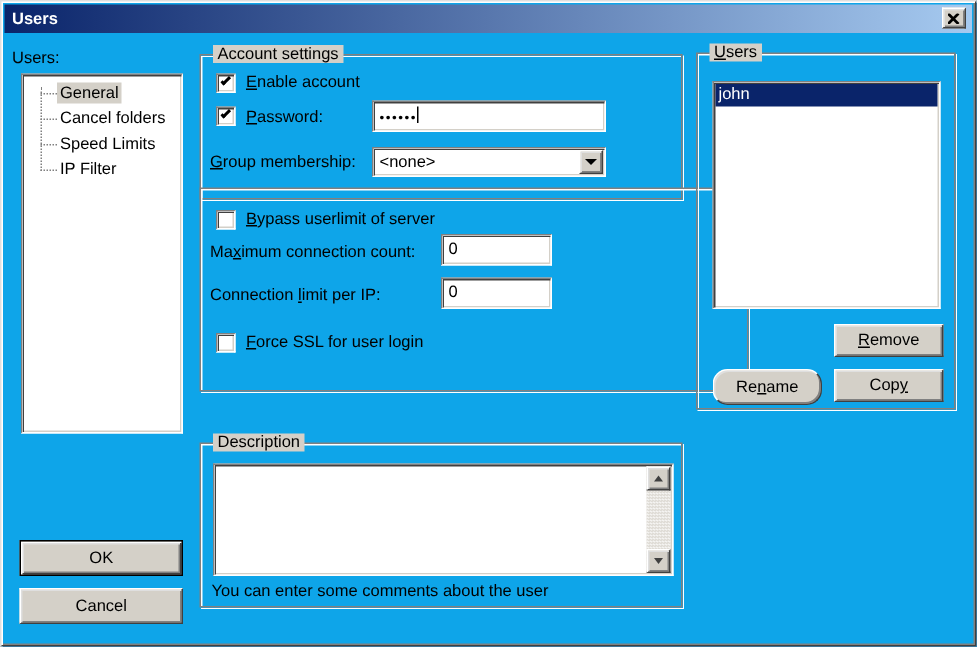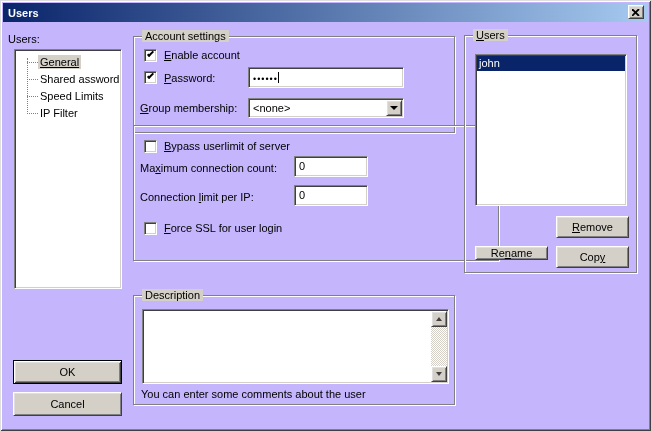--- a/index.html
+++ b/index.html
@@ -1,18 +1,18 @@
 <!DOCTYPE html>
 <html><head>
 <meta charset="utf-8">
 <style>
   html,body{margin:0;padding:0;background:#3a6ea5;}
   *{box-sizing:border-box;}
   .window{
-    position:relative;width:651px;height:431px;background:#c4b5fd;
+    position:relative;width:651px;height:431px;background:#0ea5e9;
     font-family:"Liberation Sans",sans-serif;font-size:11px;color:#000;
     box-shadow:inset 1px 1px 0 #dfdfdf, inset -1px -1px 0 #404040,
                inset 2px 2px 0 #ffffff, inset -2px -2px 0 #808080;
     overflow:hidden;
   }
   .titlebar{
     position:absolute;left:3px;top:3px;width:645px;height:19px;
     background:linear-gradient(to right,#0a246a,#a6caf0);
     display:flex;align-items:center;
   }
@@ -75,21 +75,21 @@
     display:flex;align-items:center;justify-content:center;
   }
   .tri-down{width:0;height:0;border:4px solid transparent;border-top:4px solid #000;margin-top:4px;}
   .tri-up-sm{width:0;height:0;border:3px solid transparent;border-bottom:4px solid #404040;margin-bottom:3px;}
   .tri-down-sm{width:0;height:0;border:3px solid transparent;border-top:4px solid #404040;margin-top:3px;}
   .tree{position:absolute;left:14px;top:49px;width:108px;height:240px;}
   .tree-vline{position:absolute;left:12px;top:8px;height:56px;border-left:1px dotted #808080;}
   .tree-row{position:absolute;left:0;height:16px;width:100%;}
   .tree-stub{position:absolute;left:12px;top:8px;width:11px;border-top:1px dotted #808080;}
   .tree-label{position:absolute;left:23px;top:1px;padding:1px 2px;white-space:nowrap;}
-  .tree-label.sel{background:#d4d0c8;text-decoration:underline;}
+  .tree-label.sel{background:#d4d0c8;}
   .listbox{position:absolute;padding:1px;}
   .list-item{height:15px;line-height:15px;padding-left:2px;white-space:nowrap;}
   .list-item.sel{background:#0a246a;color:#fff;}
   .scrollbar{
     position:absolute;right:1px;top:1px;bottom:1px;width:16px;
     background-image:conic-gradient(#ffffff 25%, #d4d0c8 0 50%, #ffffff 0 75%, #d4d0c8 0);
     background-size:2px 2px;
   }
   .sb-btn{
     position:absolute;left:0;width:16px;height:16px;background:#d4d0c8;
@@ -117,21 +117,21 @@
 
   <div class="label" style="left:8px;top:33px;">Users:</div>
   <div class="tree sunken">
     <div class="tree-vline"></div>
     <div class="tree-row" style="top:4px;">
       <span class="tree-stub"></span>
       <span class="tree-label sel">General</span>
     </div>
     <div class="tree-row" style="top:21px;">
       <span class="tree-stub"></span>
-      <span class="tree-label">Shared assword</span>
+      <span class="tree-label">Cancel folders</span>
     </div>
     <div class="tree-row" style="top:38px;">
       <span class="tree-stub"></span>
       <span class="tree-label">Speed Limits</span>
     </div>
     <div class="tree-row" style="top:55px;">
       <span class="tree-stub"></span>
       <span class="tree-label">IP Filter</span>
     </div>
   </div>
@@ -184,21 +184,21 @@
   </div>
 
   <div class="groupbox" style="left:464px;top:35px;width:173px;height:238px;">
     <span class="legend"><u>U</u>sers</span>
     <div class="sunken listbox" style="left:10px;top:18px;width:152px;height:152px;">
       <div class="list-item sel">john</div>
     </div>
     <div class="btn" style="left:91px;top:180px;width:73px;height:22px;">
         <span><u>R</u>emove</span>
       </div>
-    <div class="btn" style="left:10px;top:210px;width:73px;height:14px;">
+    <div class="btn" style="left:10px;top:210px;width:73px;height:24px;border-radius:10px;">
         <span>Re<u>n</u>ame</span>
       </div>
     <div class="btn" style="left:91px;top:210px;width:73px;height:22px;">
         <span>Cop<u>y</u></span>
       </div>
   </div>
 
   <div class="btn default" style="left:13px;top:360px;width:109px;height:24px;">
       <span>OK</span>
     </div>

